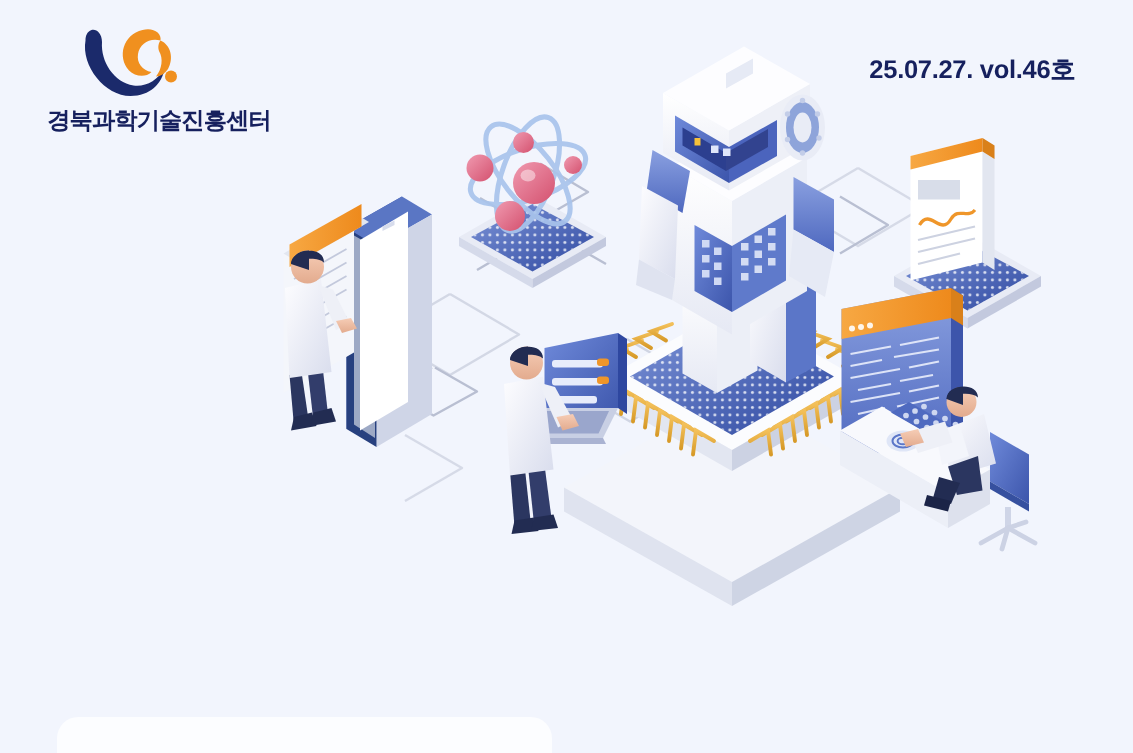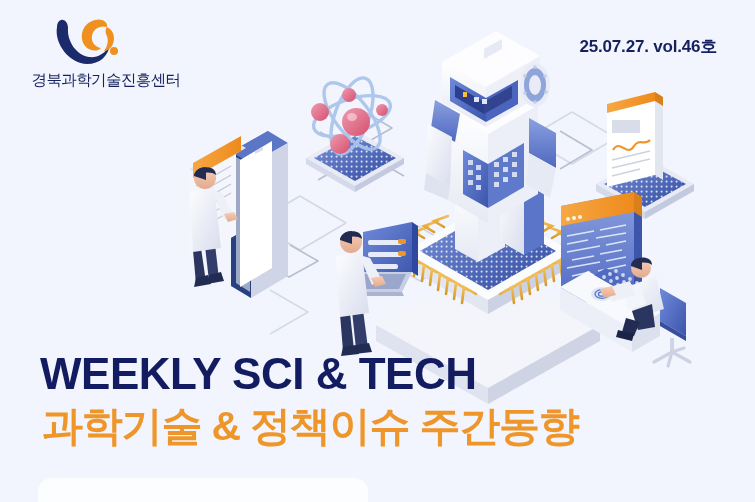--- a/index.html
+++ b/index.html
@@ -15,21 +15,21 @@
   .bottom-plate{
     position:absolute;left:38px;top:478px;width:330px;height:60px;
     background:#ffffff;border-radius:14px;opacity:.75;
   }
 
   
   .logo-block{position:absolute;left:16px;top:14px;width:180px;height:86px;}
   .logo-mark{position:absolute;left:36px;top:0;width:86px;height:54px;}
   .logo-text{
     position:absolute;left:0;top:56px;width:180px;text-align:center;
-    font-size:15.5px;font-weight:normal;color:#16205e;letter-spacing:-.6px;
+    font-size:15.5px;font-weight:bold;color:#16205e;letter-spacing:-.6px;
     white-space:nowrap;
   }
   .issue-date{
     position:absolute;right:38px;top:35px;
     font-size:17px;font-weight:bold;color:#16205e;letter-spacing:-.2px;
     white-space:nowrap;
   }
 
   
   .title-en{
@@ -403,16 +403,14 @@
         <path d="M43 6 C30 9 26 24 34 33 C38 37 45 38 49 34 C43 33 39 28 40 22 C41 15 48 11 55 13 C56 8 50 4 43 6 Z" fill="#f0901f"></path>
         <path d="M55 13 C62 16 64 25 60 32 C58 35 55 37 52 37 C56 32 57 25 54 20 C53 17 54 14 55 13 Z" fill="#f0901f"></path>
         <circle cx="62" cy="37" r="4" fill="#f0901f"></circle>
       </svg>
     </div>
     <div class="logo-text">경북과학기술진흥센터</div>
   </div>
 
   <div class="issue-date">25.07.27. vol.46호</div>
 
-  <div class="title-en">WEEKLY SCI &amp; TECH</div>
-  <div class="title-ko">과학기술 &amp; 정책이슈 주간동향</div>
 
 </div>
 
 </body></html>

